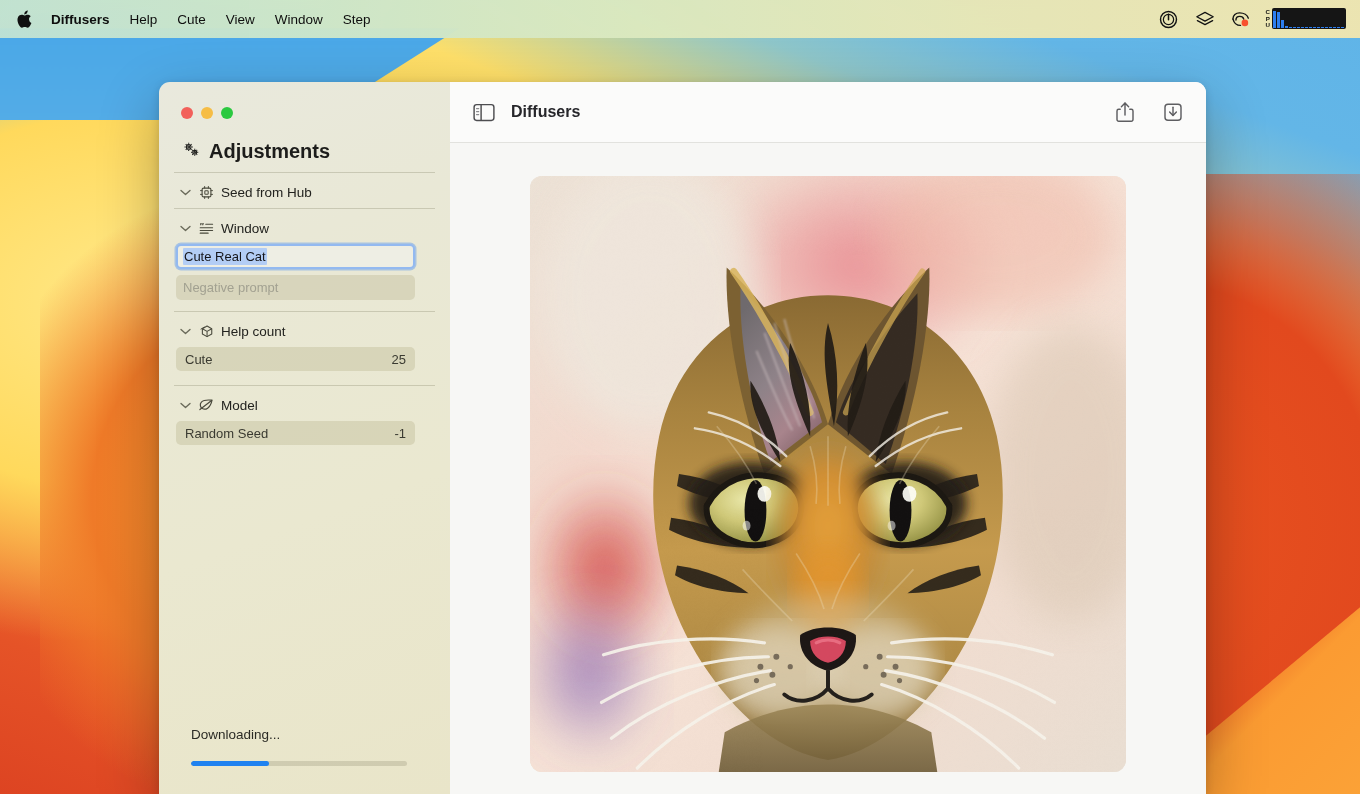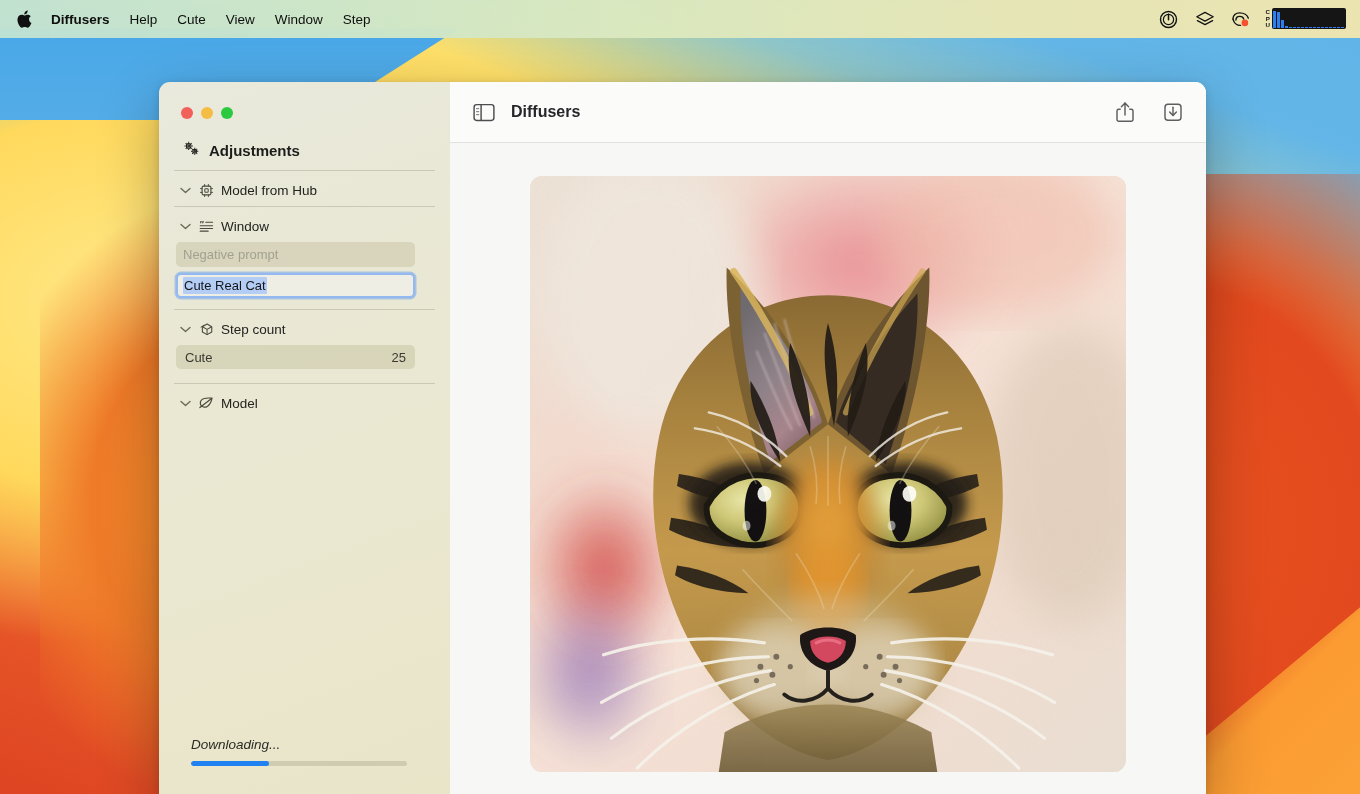--- a/index.html
+++ b/index.html
@@ -169,21 +169,21 @@
   #sidebar-body { padding: 0 15px; flex: 1; display: flex; flex-direction: column; }
 
   .section-title-row {
     display: flex;
     align-items: center;
     gap: 8px;
     padding: 2px 0 0 8px;
     margin-bottom: 9px;
   }
   .section-title-row .title-text {
-    font-size: 15px;
+    font-size: 20px;
     font-weight: 700;
     color: #1d1d1b;
   }
 
   .hr {
     height: 1px;
     background: rgba(120,118,90,0.28);
     margin: 0 0 9px 0;
   }
 
@@ -282,22 +282,21 @@
   .value-row .v-num { color: #3a3a31; text-align: right; }
 
   
   #progress-area {
     margin-top: auto;
     padding: 0 0 28px 17px;
   }
   #progress-label {
     font-size: 13.5px;
     color: #2b2b25;
-    margin-bottom: 9px;
-    font-style: italic;
+    margin-bottom: 19px;
   }
   #progress-track {
     width: 216px;
     height: 5px;
     border-radius: 3px;
     background: rgba(160,156,128,0.35);
     overflow: hidden;
   }
   #progress-fill {
     height: 100%;
@@ -479,21 +478,21 @@
         </span>
         <span class="ghead-icon">
           <svg width="15" height="15" viewBox="0 0 16 16">
             <rect x="3.3" y="3.3" width="9.4" height="9.4" rx="1.6" fill="none" stroke="#4a4a3d" stroke-width="1.2"></rect>
             <rect x="6.2" y="6.2" width="3.6" height="3.6" rx="0.8" fill="none" stroke="#4a4a3d" stroke-width="1.1"></rect>
             <g stroke="#4a4a3d" stroke-width="1.05" stroke-linecap="round">
               <path d="M6 3.3V1.6M10 3.3V1.6M6 14.4v-1.7M10 14.4v-1.7M3.3 6H1.6M3.3 10H1.6M14.4 6h-1.7M14.4 10h-1.7"></path>
             </g>
           </svg>
         </span>
-        <span class="ghead-text">Model from Hub</span>
+        <span class="ghead-text">Seed from Hub</span>
       </div>
 
 
       <div class="hr"></div>
 
       <div class="group-header">
         <span class="chev">
           <svg width="11" height="7" viewBox="0 0 11 7">
               <path d="M1 1.4 L5.5 5.6 L10 1.4" fill="none" stroke="#6a6a5a" stroke-width="1.35" stroke-linecap="round" stroke-linejoin="round"></path>
             </svg>
@@ -504,43 +503,43 @@
               <path d="M1.4 1.2h1.5l-.6 2.3H1.1zM3.6 1.2h1.5l-.6 2.3H3.3z"></path>
             </g>
             <g stroke="#4a4a3d" stroke-width="1.15" stroke-linecap="round">
               <path d="M7.2 2.4h7.4M1.2 6.2h13.4M1.2 9.1h13.4M1.2 12h8.6"></path>
             </g>
           </svg>
         </span>
         <span class="ghead-text">Window</span>
       </div>
 
-      <div class="field ghost">Negative prompt</div>
-
       <div class="field focused">
         <span class="sel-text">Cute Real Cat</span>
       </div>
+
+      <div class="field ghost">Negative prompt</div>
 
       <div class="hr" style="margin-top:5px"></div>
 
       <div class="group-header">
         <span class="chev">
           <svg width="11" height="7" viewBox="0 0 11 7">
               <path d="M1 1.4 L5.5 5.6 L10 1.4" fill="none" stroke="#6a6a5a" stroke-width="1.35" stroke-linecap="round" stroke-linejoin="round"></path>
             </svg>
         </span>
         <span class="ghead-icon">
           <svg width="15" height="15" viewBox="0 0 16 16">
             <path d="M8.6 2.2 L13.6 5 v5.6 l-5 2.9 -5-2.9V5z" fill="none" stroke="#4a4a3d" stroke-width="1.15" stroke-linejoin="round"></path>
             <path d="M3.6 5 L8.6 7.9 L13.6 5" fill="none" stroke="#4a4a3d" stroke-width="1.1" stroke-linejoin="round"></path>
             <path d="M8.6 7.9v5.6" fill="none" stroke="#4a4a3d" stroke-width="1.1"></path>
             <path d="M5.6 3.4 L2.1 5.4" fill="none" stroke="#4a4a3d" stroke-width="1.05" stroke-linecap="round"></path>
           </svg>
         </span>
-        <span class="ghead-text">Step count</span>
+        <span class="ghead-text">Help count</span>
       </div>
 
       <div class="value-row">
         <span>Cute</span>
         <span class="v-num">25</span>
       </div>
 
       <div class="hr" style="margin-top:12px"></div>
 
       <div class="group-header">
@@ -551,20 +550,24 @@
         </span>
         <span class="ghead-icon">
           <svg width="16" height="14" viewBox="0 0 16 14">
             <path d="M14 2.2 C14 2.2 6.2 1.3 3.4 4.1 C1.2 6.3 2.6 9.6 4.4 10.6 C7.2 12.2 12.4 10.6 14 2.2 Z" fill="none" stroke="#4a4a3d" stroke-width="1.2" stroke-linejoin="round"></path>
             <path d="M13.6 2.6 L1.9 11.6" fill="none" stroke="#4a4a3d" stroke-width="1.2" stroke-linecap="round"></path>
           </svg>
         </span>
         <span class="ghead-text">Model</span>
       </div>
 
+      <div class="value-row">
+        <span>Random Seed</span>
+        <span class="v-num">-1</span>
+      </div>
 
       <div id="progress-area">
         <div id="progress-label">Downloading...</div>
         <div id="progress-track">
           <div id="progress-fill" style="width: 36%; background: rgb(31, 130, 240);"></div>
         </div>
       </div>
 
     </div>
   </div>

